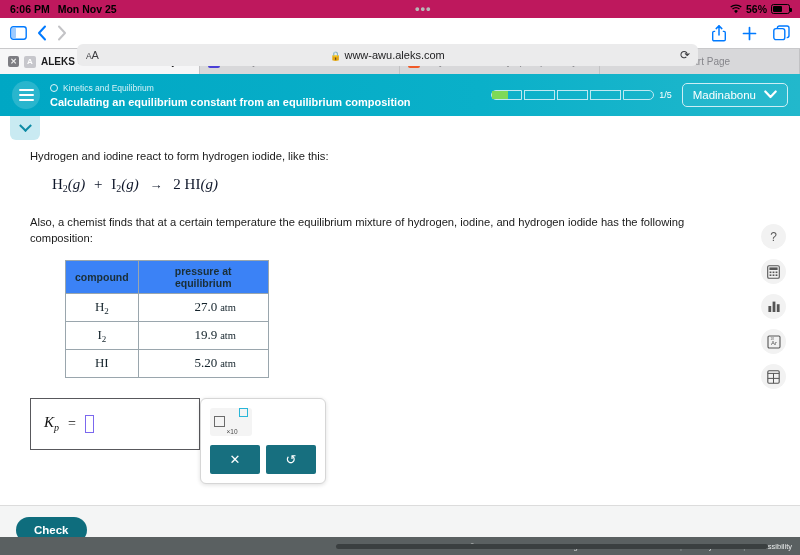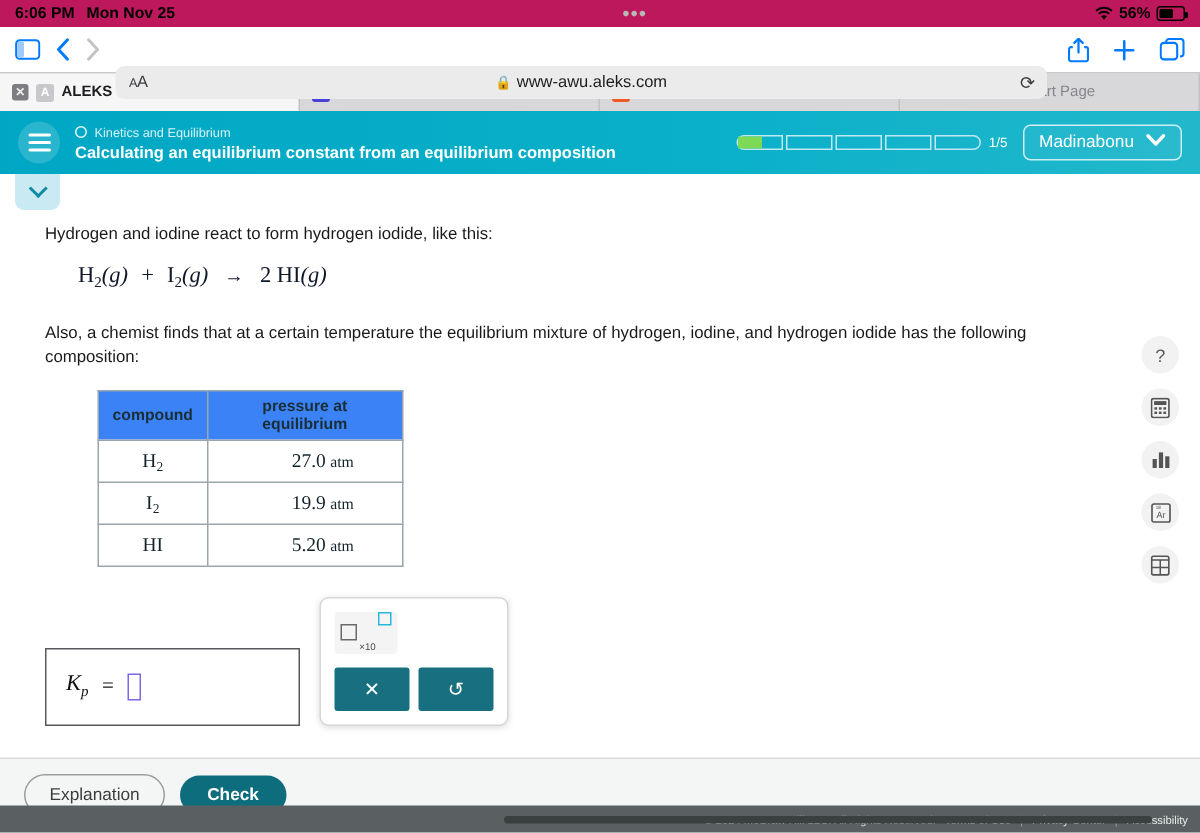--- a/index.html
+++ b/index.html
@@ -216,21 +216,21 @@
   table.ptable td.press { width: 130px; padding-left: 32px; }
   table.ptable .sub { font-size: 9px; vertical-align: -3px; }
   .unit { font-size: 10.5px; margin-left: 3px; }
 
   .q-line { margin-top: 20px; font-size: 11.2px; color: #1a1a1a; }
   .kp-inline { font-family: "Liberation Serif", serif; font-style: italic; font-size: 13px; }
   .kp-inline .sub { font-size: 9px; font-style: italic; vertical-align: -3px; }
   .num { font-family: "Liberation Serif", serif; font-size: 13px; }
 
   
-  .ans-row { display: flex; align-items: flex-end; margin-top: 20px; gap: 13px; }
+  .ans-row { display: flex; align-items: flex-start; margin-top: 20px; }
   .answer-box {
     width: 170px; height: 52px;
     border: 1.4px solid #58585c;
     background: #fff;
     display: flex; align-items: center;
     padding-left: 13px;
     cursor: text;
   }
   .kp-label { font-family: "Liberation Serif", serif; font-style: italic; font-size: 15px; color: #111; }
   .kp-label .sub { font-size: 10px; vertical-align: -4px; }
@@ -566,21 +566,20 @@
       <svg width="13" height="14" viewBox="0 0 13 14">
           <rect x="0.8" y="0.8" width="11.4" height="12.4" rx="1.2" stroke="#555" stroke-width="1.1" fill="none"></rect>
           <line x1="6.5" y1="3.4" x2="6.5" y2="13.2" stroke="#555" stroke-width="1"></line>
           <line x1="0.8" y1="3.4" x2="12.2" y2="3.4" stroke="#555" stroke-width="1"></line>
           <line x1="0.8" y1="8.4" x2="12.2" y2="8.4" stroke="#555" stroke-width="1"></line>
         </svg>
     </div>
   </div>
 
   <div class="actionbar">
-    <button class="btn-expl">Explanation</button>
     <button class="btn-check">Check</button>
   </div>
 </div>
 
 <div class="footer-wrap">
   <div class="footer">
     <span>© 2024 McGraw Hill LLC. All Rights Reserved.</span>
     <a>Terms of Use</a>
     <span class="fsep">|</span>
     <a>Privacy Center</a>

